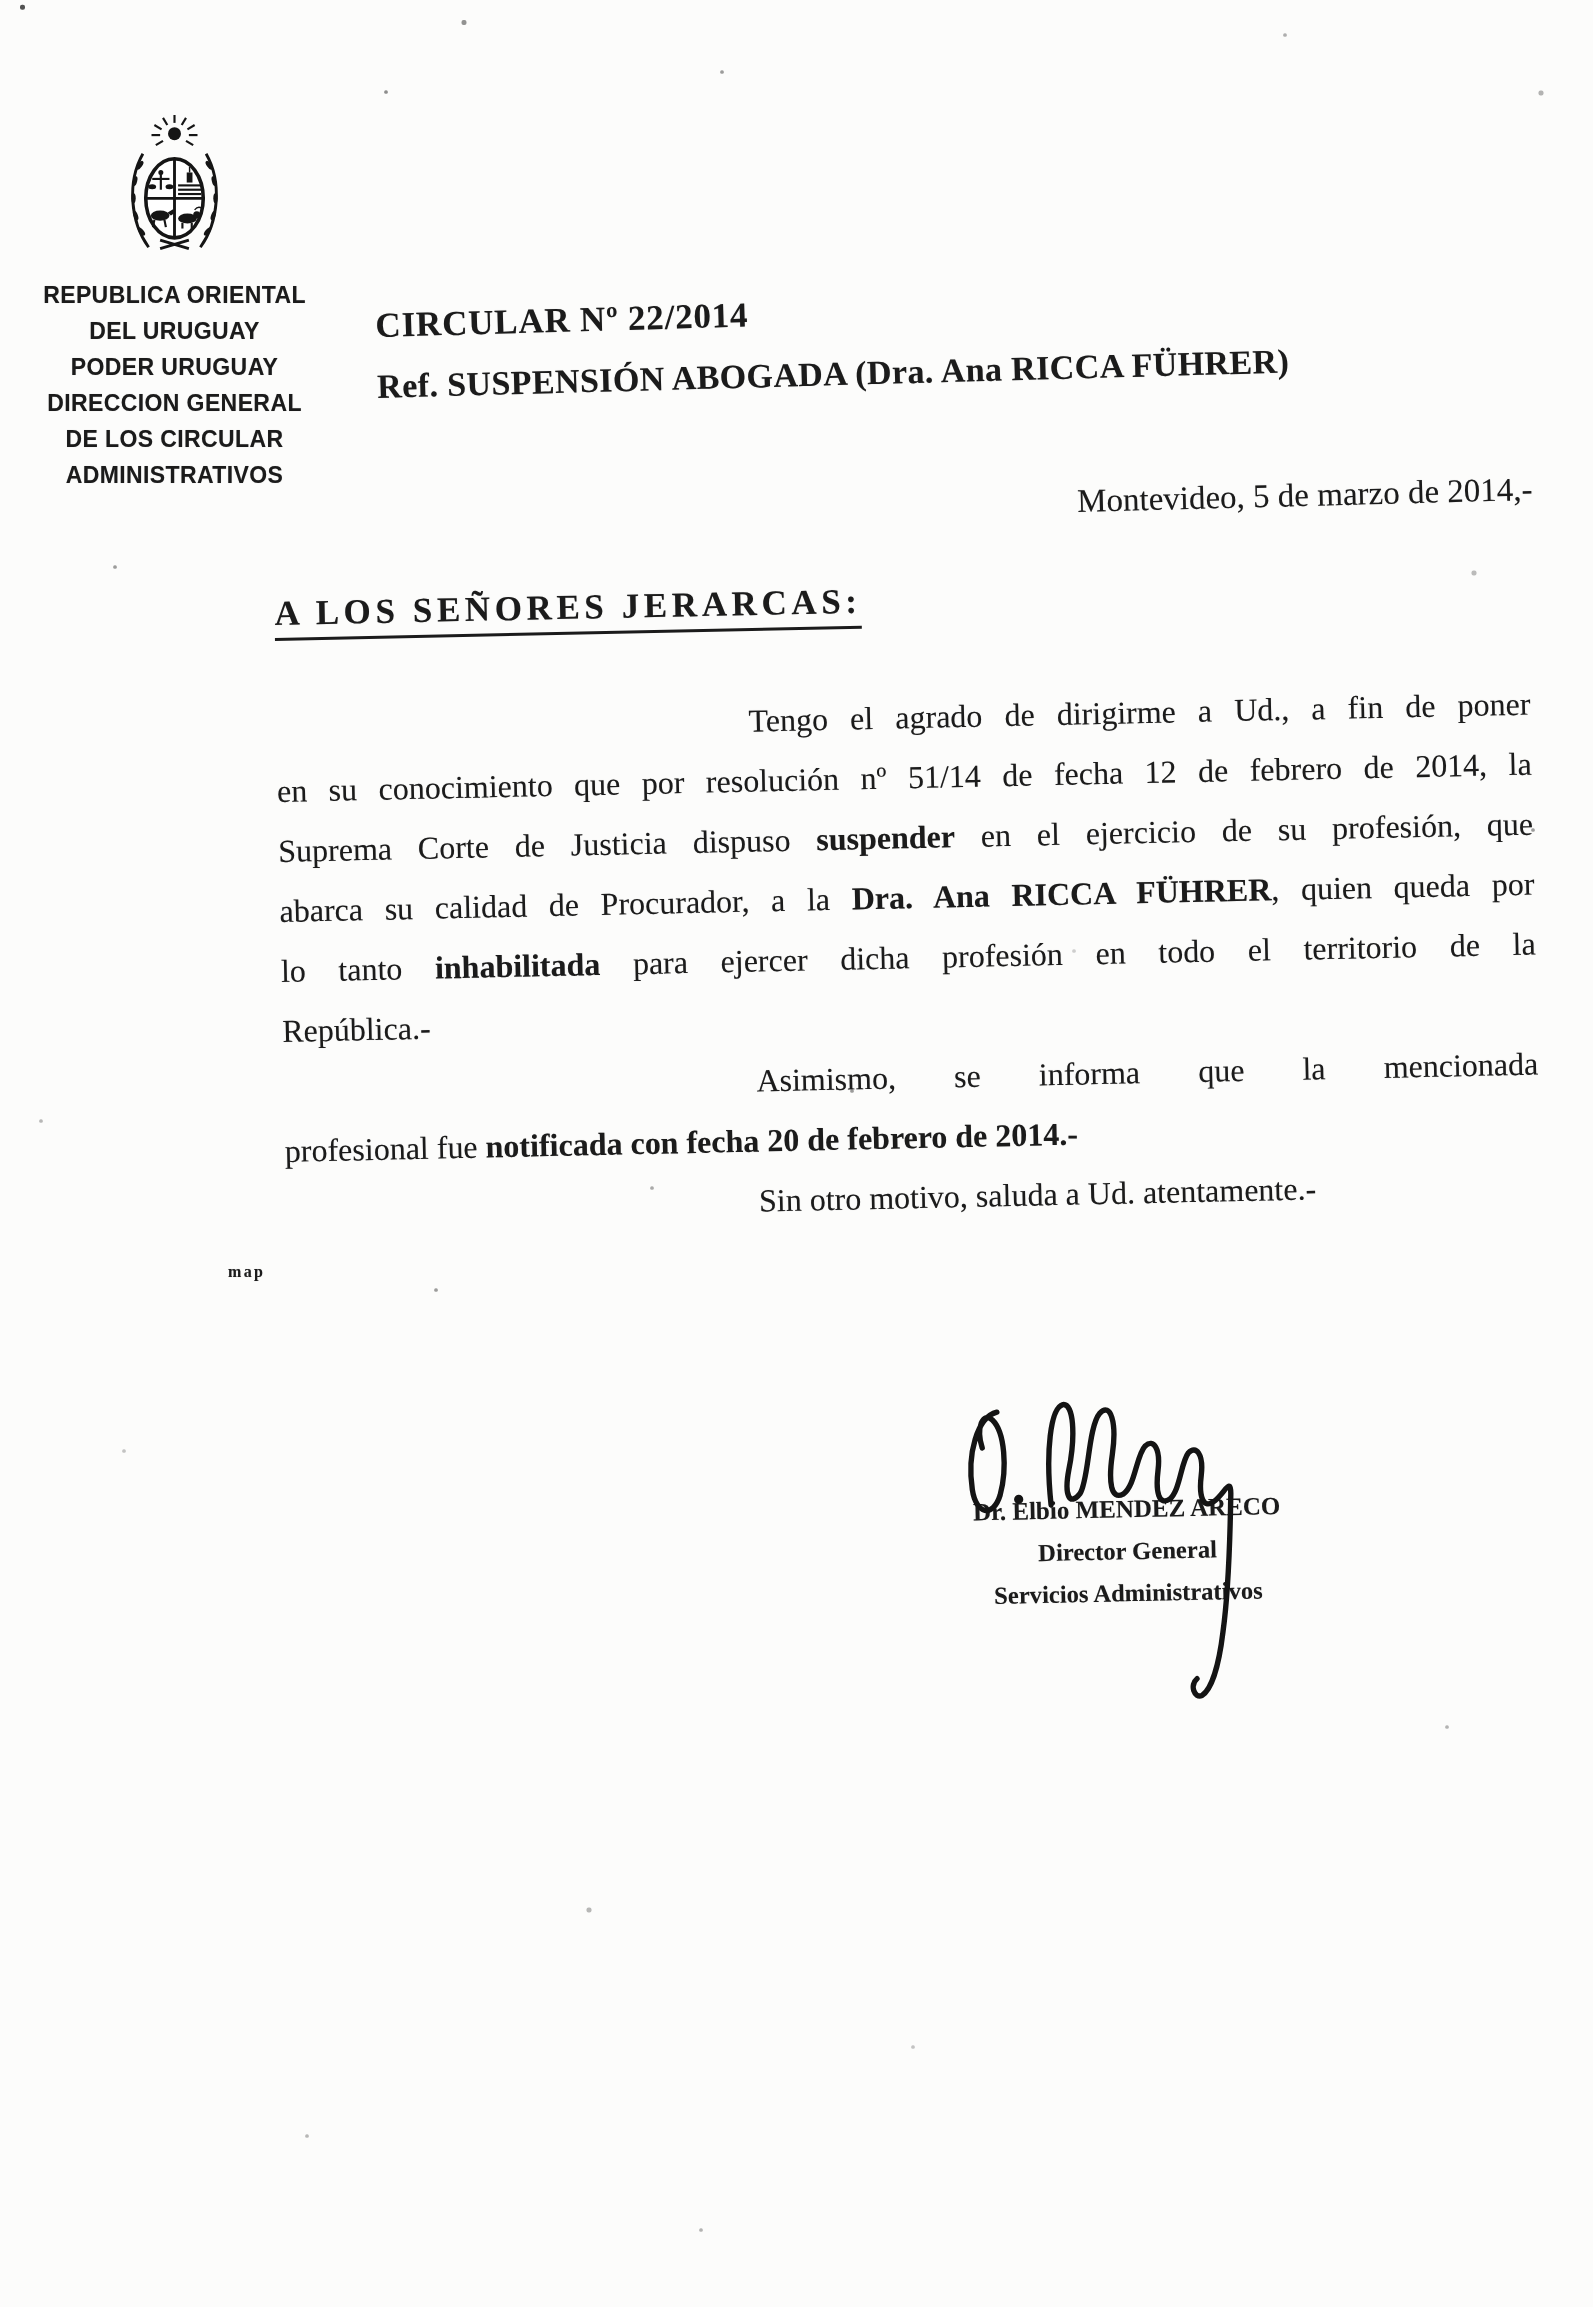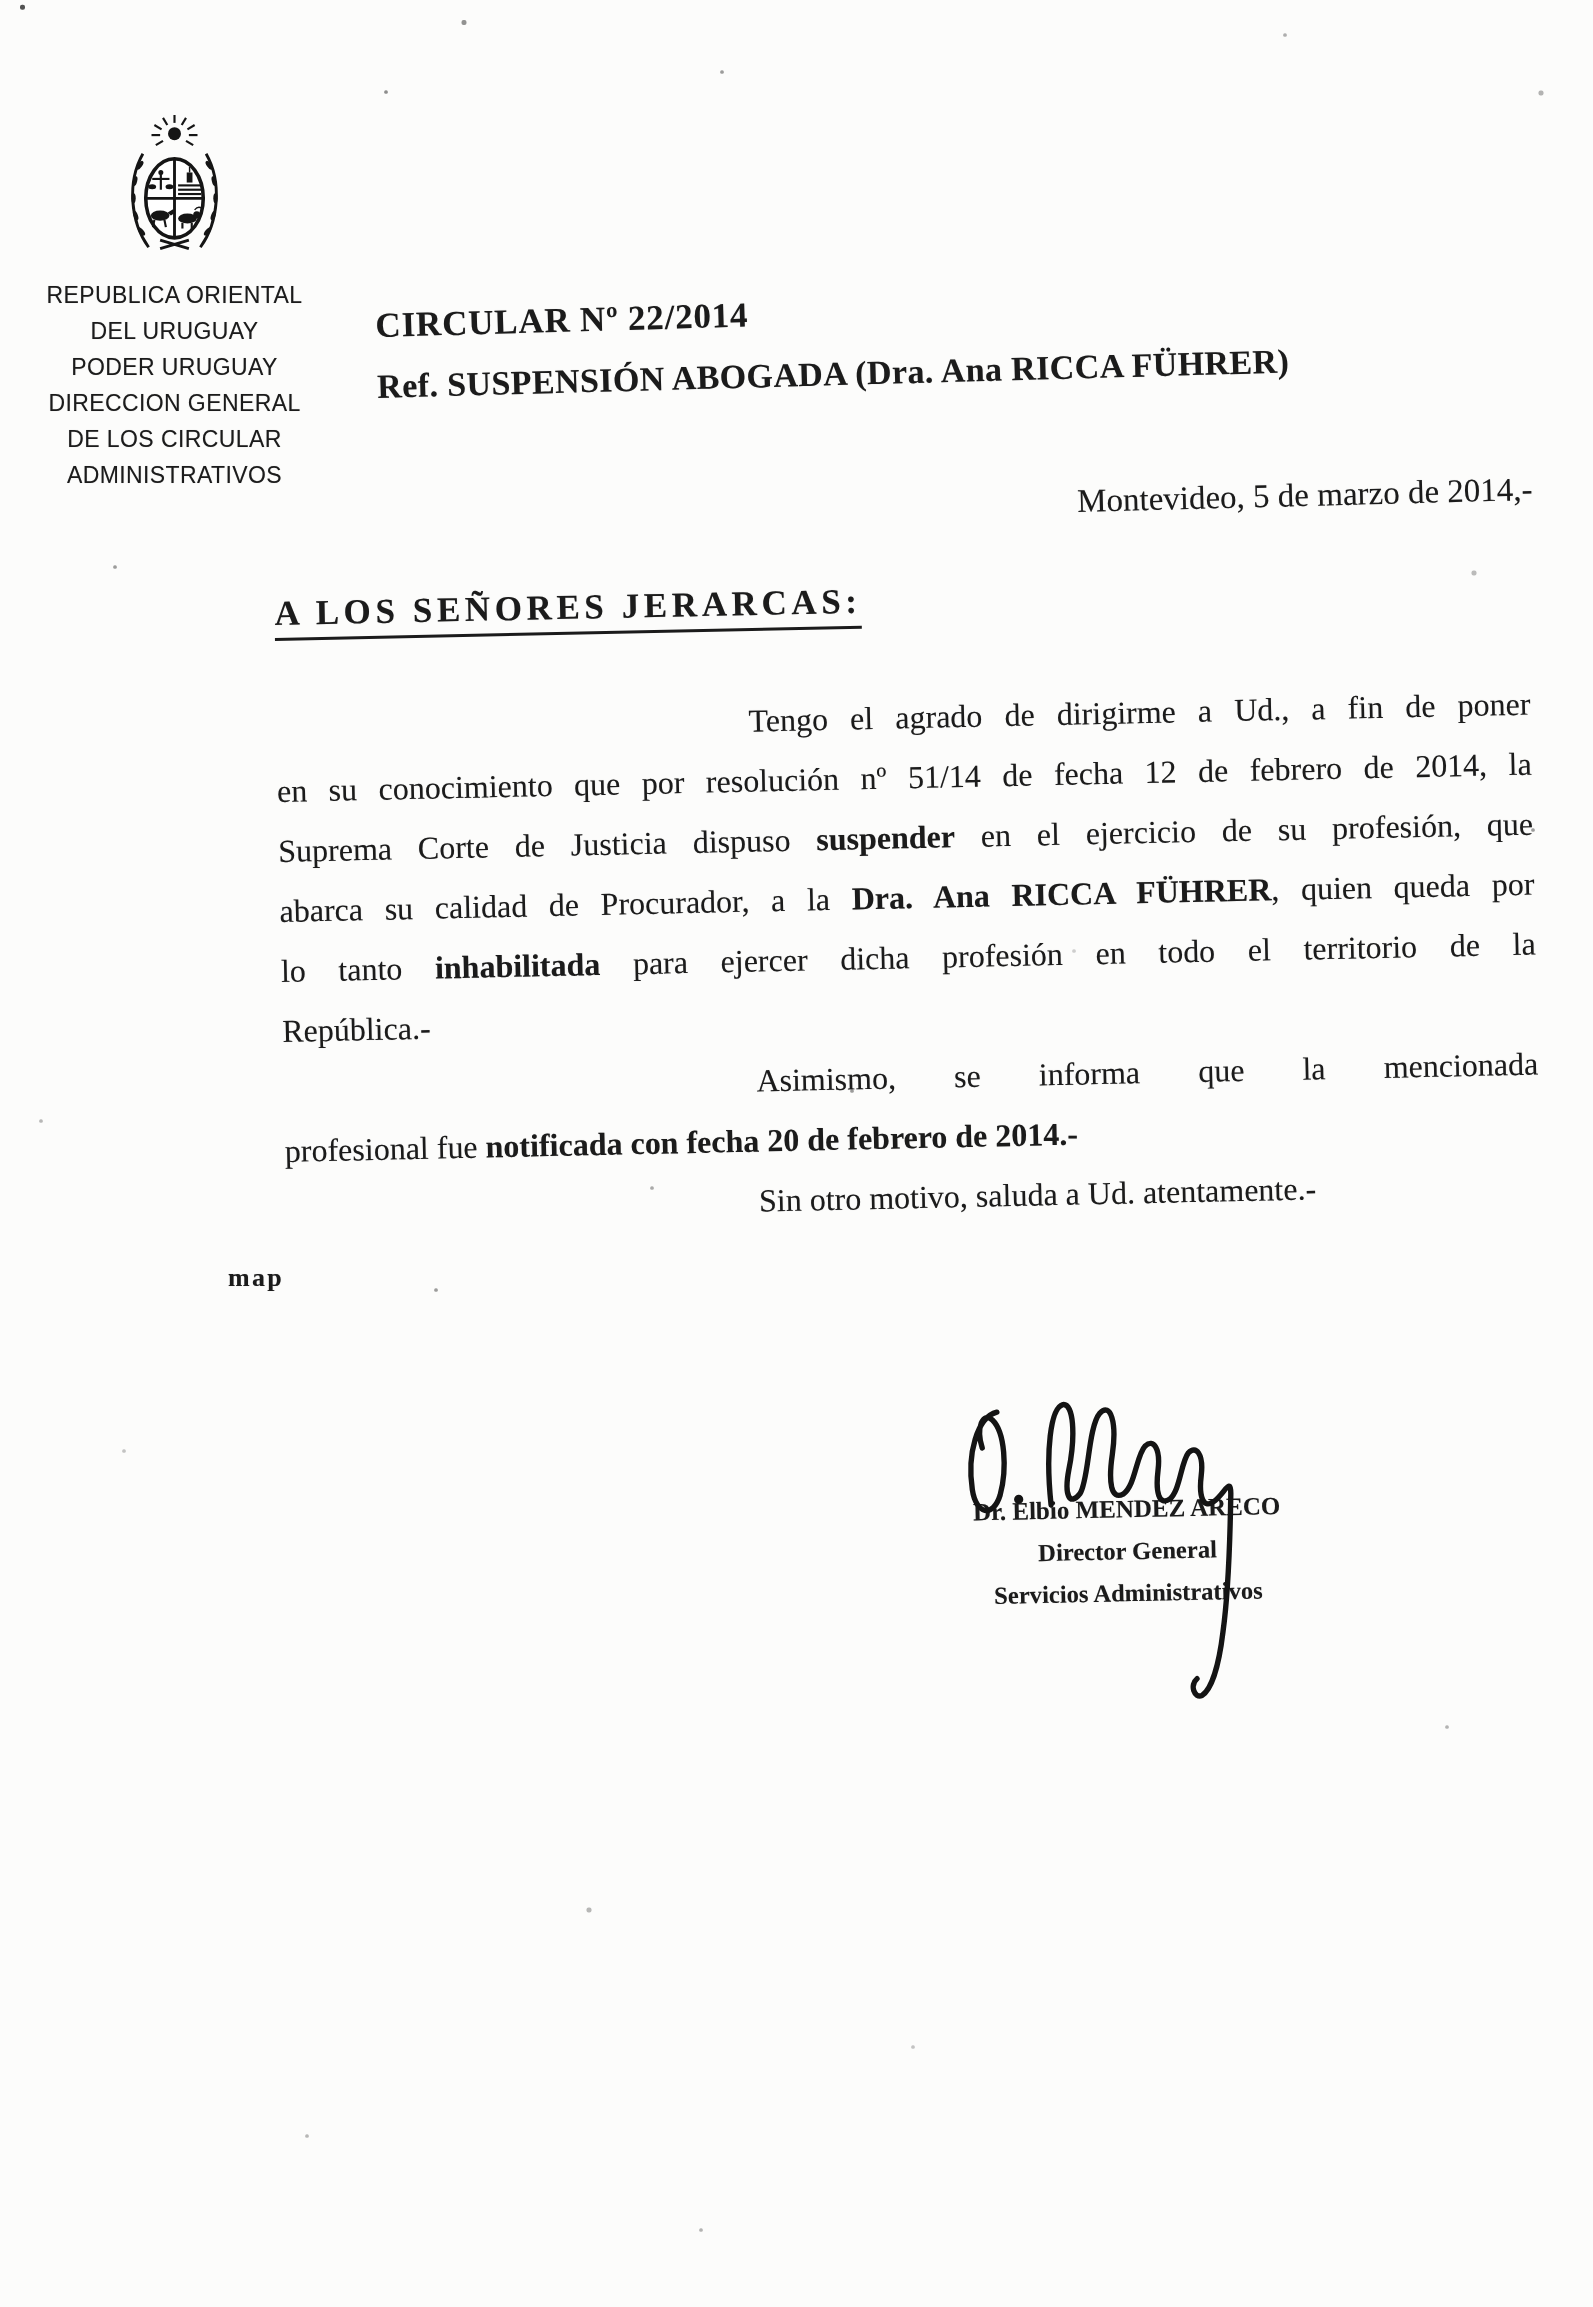--- a/index.html
+++ b/index.html
@@ -10,21 +10,21 @@
     color:var(--ink,#1b1b1b);
     font-family:"Liberation Serif",serif;
     overflow:hidden;
     text-shadow:0 0 0.8px rgba(0,0,0,.30);
   }
   
   .letterhead{
     position:absolute;left:40px;top:112px;width:269px;
     text-align:center;
     font-family:"Liberation Sans",sans-serif;
-    font-weight:normal;font-size:23px;line-height:36px;letter-spacing:0.4px;
+    font-weight:bold;font-size:23px;line-height:36px;letter-spacing:0.4px;
   }
   .coat{display:block;margin:0 auto 10.8px auto;}
   
   .heading{
     position:absolute;left:375px;top:306px;
     transform:rotate(-1.6deg);transform-origin:0 0;
     font-weight:bold;white-space:nowrap;
   }
   .circular{font-size:35px;letter-spacing:0.8px;}
   .ref{font-size:34px;margin-top:21.5px;letter-spacing:0.4px;}
@@ -50,21 +50,21 @@
   .line{
     height:60px;line-height:60px;
     text-align:justify;text-align-last:justify;
   }
   .left{text-align:left;text-align-last:left;}
   .ind{padding-left:473px;}
   .b{font-weight:bold;}
   
   .initials{
     position:absolute;left:228px;top:1263px;
-    font-size:26px;font-weight:bold;letter-spacing:2.3px;
+    font-size:16px;font-weight:bold;letter-spacing:2.3px;
   }
   
   .sigblock{
     position:absolute;left:947px;top:1384px;width:354px;
     transform:rotate(-1.2deg);transform-origin:0 0;
   }
   .sig-svg{position:absolute;left:-11.5px;top:0;z-index:3;pointer-events:none;}
   .sig-name{margin-top:108px;text-align:center;font-weight:bold;font-size:25px;line-height:42px;position:relative;z-index:2;white-space:nowrap;}
   .sig-title{text-align:center;font-weight:bold;font-size:24.6px;line-height:42px;position:relative;z-index:2;white-space:nowrap;}
   

